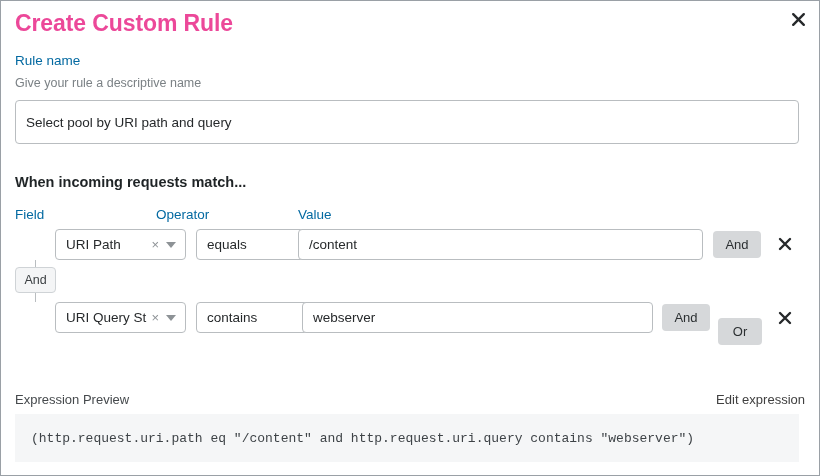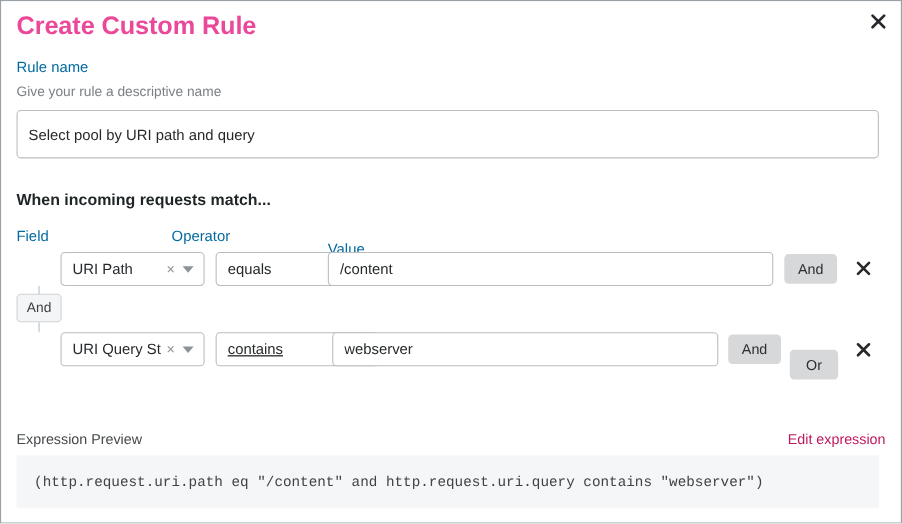--- a/index.html
+++ b/index.html
@@ -87,21 +87,21 @@
     left: 14px;
     top: 173px;
     font-size: 14.5px;
     font-weight: bold;
     color: #1f2426;
   }
 
   
   #col-field    { left: 14px;  top: 206px; }
   #col-operator { left: 155px; top: 206px; }
-  #col-value    { left: 297px; top: 206px; margin-top: 12px; }
+  #col-value    { left: 297px; top: 206px; }
 
   
   .select-box {
     position: absolute;
     box-sizing: border-box;
     height: 31px;
     border: 1px solid #b9bdc0;
     border-radius: 4px;
     background: #ffffff;
     display: flex;
@@ -197,21 +197,21 @@
     left: 14px;
     top: 391px;
     font-size: 13px;
     color: #45494c;
   }
   #edit-expr-link {
     position: absolute;
     right: 14px;
     top: 391px;
     font-size: 13px;
-    color: #be185d;
+    color: #404040;
     text-decoration: none;
     cursor: pointer;
   }
   #expr-box {
     position: absolute;
     left: 14px;
     top: 413px;
     width: 784px;
     height: 48px;
     box-sizing: border-box;
@@ -279,21 +279,21 @@
   <div class="conn-line" style="left:34px; top:292px; height:9px;"></div>
 
   <div class="select-box" style="left:14px; top:301px; width:131px;">
     <span class="select-value">URI Query St...</span>
     <span class="select-clear">×</span>
     <span class="select-caret">
         <span class="caret-tri"></span>
       </span>
   </div>
 
-  <div class="select-box" style="left:155px; top:301px; width:148px;text-decoration:underline;">
+  <div class="select-box" style="left:155px; top:301px; width:148px;">
     <span class="select-value">contains</span>
     <span class="select-caret">
         <span class="caret-tri"></span>
       </span>
   </div>
 
   <input class="text-input" type="text" style="left: 301px; top: 301px; width: 351px; height: 31px;" value="webserver" placeholder="Value">
 
   <button class="logic-btn" style="left:661px; top:303px; width:48px;">And</button>
 

